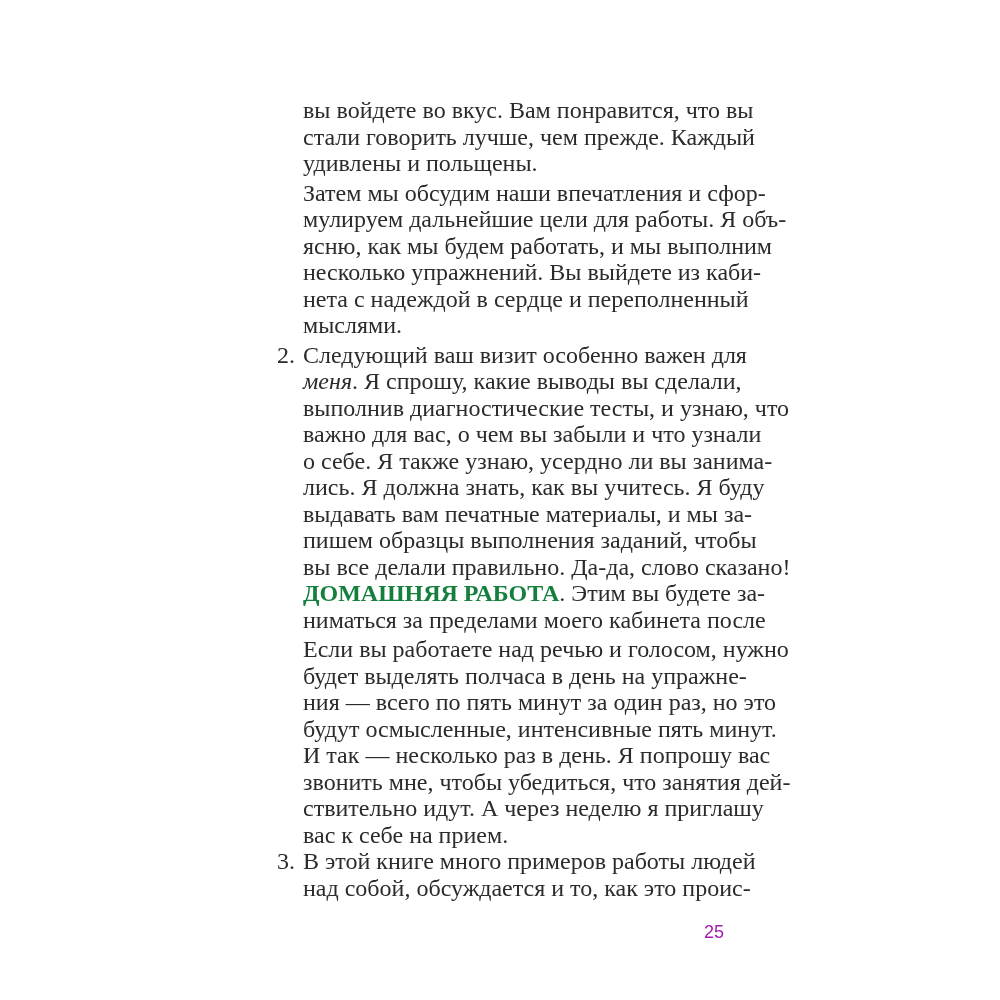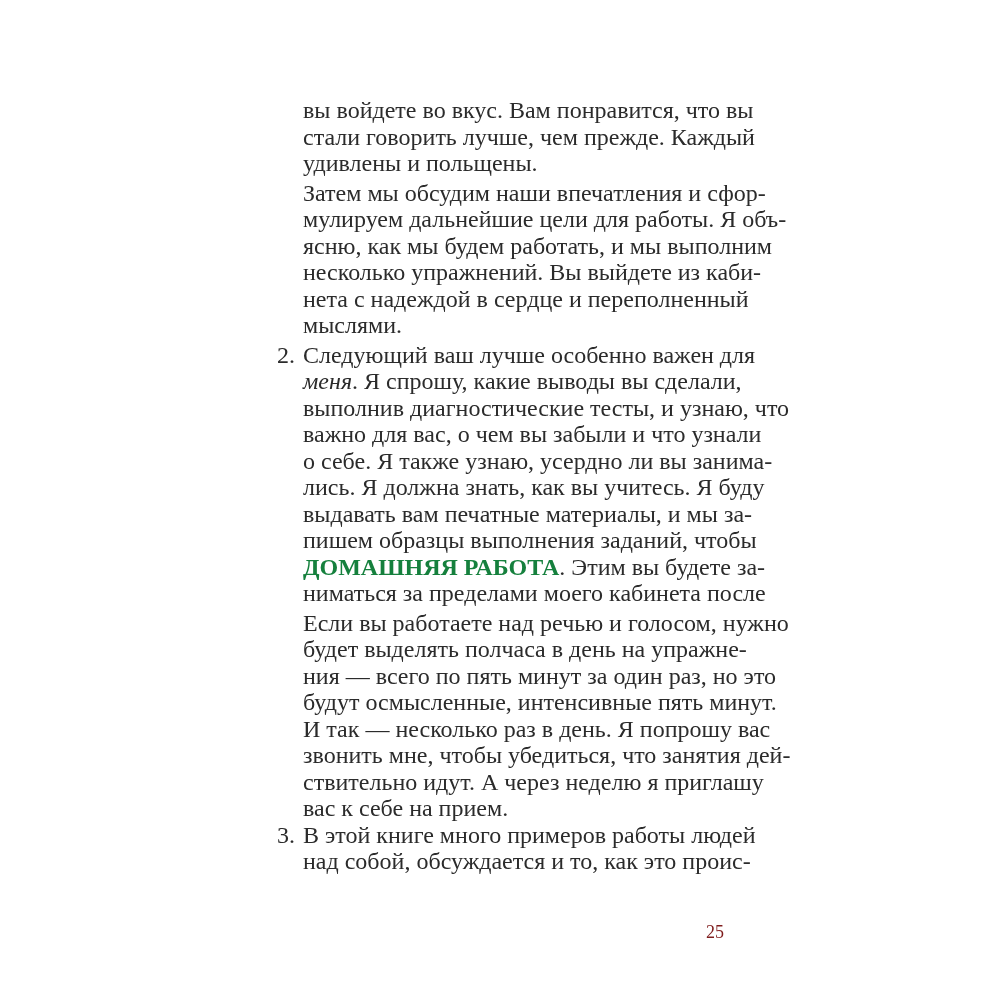--- a/index.html
+++ b/index.html
@@ -36,23 +36,23 @@
       font-family: "Liberation Serif", "DejaVu Serif", serif;
     }
     .italic { font-style: italic; }
     .bold { font-weight: bold; color: #15803d; }
     .page-number {
       position: absolute;
       left: 700px;
       top: 922px;
       width: 24px;
       text-align: right;
-      font-family: Liberation Serif, serif;
+      font-family: Liberation Sans, sans-serif;
       font-size: 18px;
-      color: #7f1d1d;
+      color: #a21caf;
     }
   </style>
 </head>
 <body>
 
 <div class="page">
   <div class="text-block">
 
     <div>
       <span class="line">вы войдете во вкус. Вам понравится, что вы</span>
@@ -66,28 +66,29 @@
       <span class="line">мулируем дальнейшие цели для работы. Я объ-</span>
       <span class="line">ясню, как мы будем работать, и мы выполним</span>
       <span class="line">несколько упражнений. Вы выйдете из каби-</span>
       <span class="line">нета с надеждой в сердце и переполненный</span>
       <span class="line last">мыслями.</span>
     </div>
     <div class="para-gap"></div>
 
     <div class="item">
       <span class="item-num">2.</span>
-      <span class="line">Следующий ваш лучше особенно важен для</span>
+      <span class="line">Следующий ваш визит особенно важен для</span>
       <span class="line"><span class="italic">меня</span><span>. Я спрошу, какие выводы вы сделали,</span></span>
       <span class="line">выполнив диагностические тесты, и узнаю, что</span>
       <span class="line">важно для вас, о чем вы забыли и что узнали</span>
       <span class="line">о себе. Я также узнаю, усердно ли вы занима-</span>
       <span class="line">лись. Я должна знать, как вы учитесь. Я буду</span>
       <span class="line">выдавать вам печатные материалы, и мы за-</span>
       <span class="line">пишем образцы выполнения заданий, чтобы</span>
+      <span class="line">вы все делали правильно. Да-да, слово сказано!</span>
       <span class="line"><span class="bold">ДОМАШНЯЯ РАБОТА</span><span>. Этим вы будете за-</span></span>
       <span class="line">ниматься за пределами моего кабинета после</span>
       <div class="para-gap"></div>
       <span class="line">Если вы работаете над речью и голосом, нужно</span>
       <span class="line">будет выделять полчаса в день на упражне-</span>
       <span class="line">ния — всего по пять минут за один раз, но это</span>
       <span class="line">будут осмысленные, интенсивные пять минут.</span>
       <span class="line">И так — несколько раз в день. Я попрошу вас</span>
       <span class="line">звонить мне, чтобы убедиться, что занятия дей-</span>
       <span class="line">ствительно идут. А через неделю я приглашу</span>

